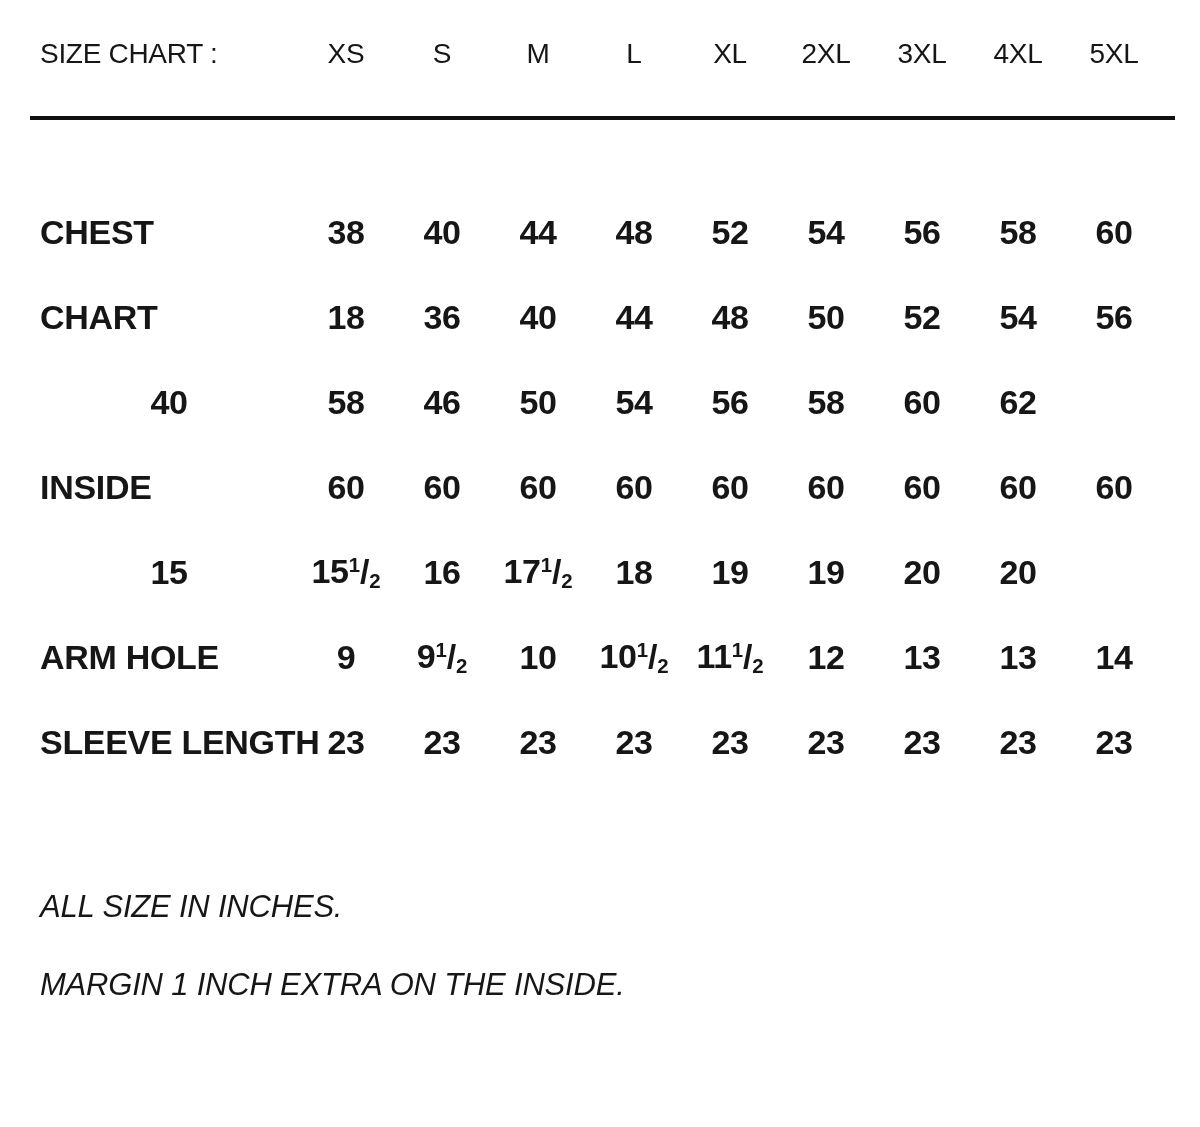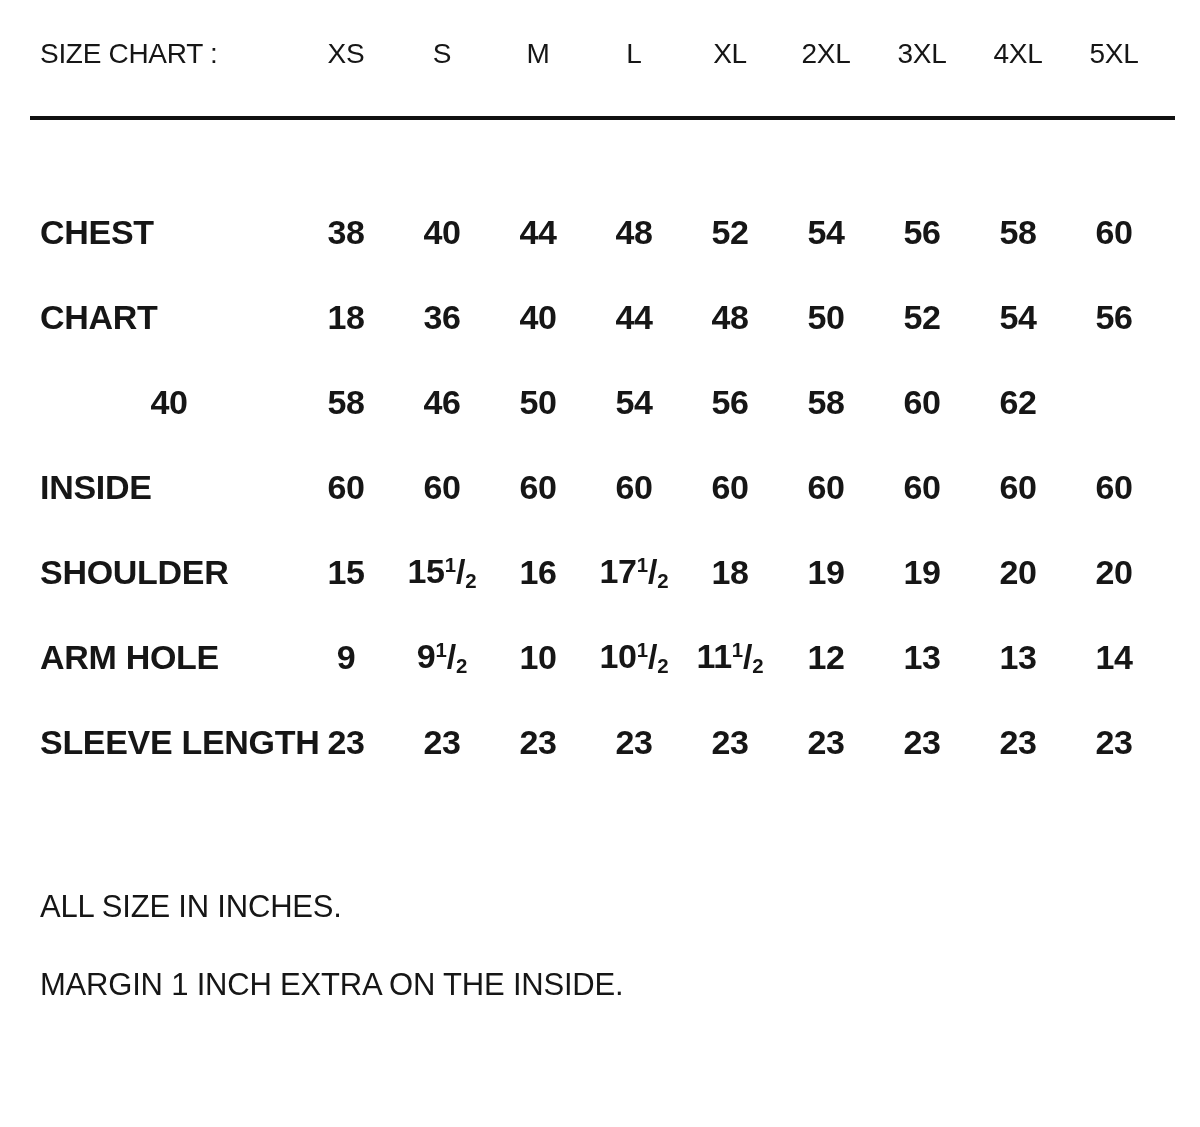--- a/index.html
+++ b/index.html
@@ -51,20 +51,21 @@
   }
   sup, sub {
     font-size: 0.6em;
     letter-spacing: 0;
   }
   sup { vertical-align: 0.55em; }
   sub { vertical-align: -0.25em; }
   .notes-area {
     margin-top: 104px;
     padding-left: 40px;
+    font-style: italic;
   }
   .note {
     margin: 0 0 42px 0;
     font-size: 31px;
     line-height: 36px;
     letter-spacing: -0.2px;
   }
   .note.bold {
     font-weight: bold;
   }
@@ -133,21 +134,20 @@
       <div class="cell val">60</div>
       <div class="cell val">60</div>
       <div class="cell val">60</div>
       <div class="cell val">60</div>
       <div class="cell val">60</div>
       <div class="cell val">60</div>
       <div class="cell val">60</div>
       <div class="cell val">60</div>
     </div>
     <div class="grid-row data-row">
-      <div class="cell label">SHOULDER</div>
       <div class="cell val">15</div>
       <div class="cell val">15<sup>1</sup>/<sub>2</sub></div>
       <div class="cell val">16</div>
       <div class="cell val">17<sup>1</sup>/<sub>2</sub></div>
       <div class="cell val">18</div>
       <div class="cell val">19</div>
       <div class="cell val">19</div>
       <div class="cell val">20</div>
       <div class="cell val">20</div>
     </div>

